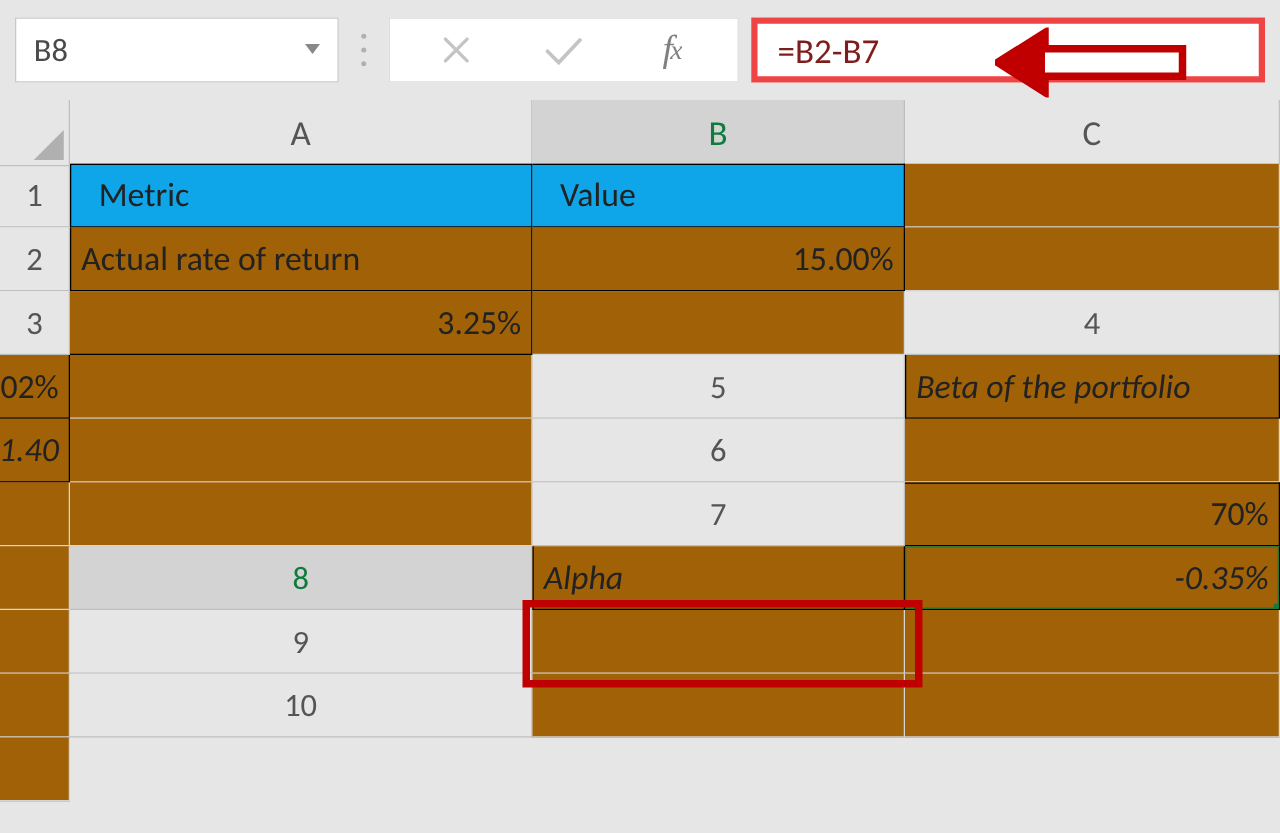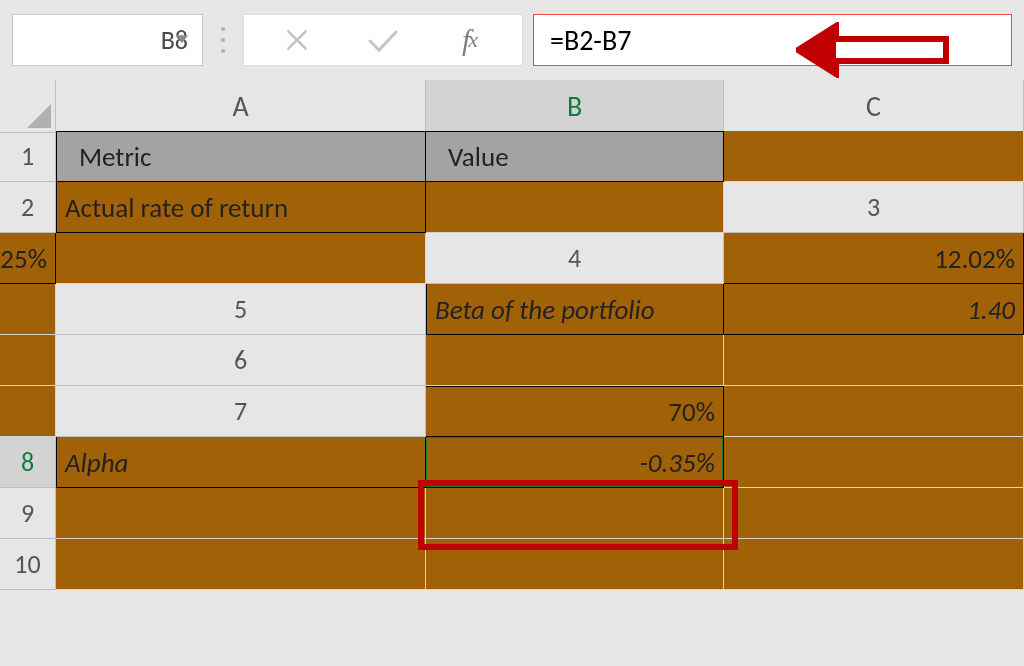--- a/index.html
+++ b/index.html
@@ -17,28 +17,27 @@
       display: flex;
       align-items: center;
       height: 80px;
       padding: 10px 12px;
       gap: 10px;
     }
     .name-box {
       background: #fff;
       border: 1px solid #c8c8c8;
       height: 52px;
-      width: 191px;
+      width: 259px;
       display: flex;
       align-items: center;
       padding: 16px 14px;
       font-size: 26px;
       color: #4a4a4a;
       position: relative;
-      justify-content: flex-end;
     }
     .name-box .dropdown-icon {
       position: absolute;
       right: 14px;
       top: 50%;
       transform: translateY(-60%);
       width: 0; height: 0;
       border-left: 6px solid transparent;
       border-right: 6px solid transparent;
       border-top: 8px solid #888;
@@ -73,28 +72,28 @@
     .fx-icon {
       font-style: italic;
       font-family: 'Times New Roman', serif;
       font-size: 30px;
       color: #808080 !important;
       letter-spacing: -2px;
     }
     
     .formula-input {
       background: #fff;
-      border: 1px solid #ef4444;
+      border: 5px solid #ef4444;
       height: 52px;
       flex: 1;
       display: flex;
       align-items: center;
       padding: 0 16px;
       font-size: 28px;
-      color: #000000;
+      color: #7f1d1d;
     }
     
     
     .arrow-annotation {
       position: absolute;
       left: 796px;
       top: 22px;
     }
     
     
@@ -162,21 +161,21 @@
       border-bottom: 1px solid #d4d4d4;
       display: flex;
       align-items: center;
       font-size: 27px;
       color: #222;
       padding: 0 8px;
       overflow: hidden;
       white-space: nowrap;
     }
     .cell.hdrcell {
-      background: #a3a3a3;
+      background: #0ea5e9;
       padding-left: 22px;
     }
     .cell.right { justify-content: flex-end; }
     
     
     .border-all {
       border-right: 1.5px solid #000;
       border-bottom: 1.5px solid #000;
     }
     .border-top { border-top: 1.5px solid #000; }
@@ -263,20 +262,21 @@
     <div class="colhdr active">B</div>
     <div class="colhdr">C</div>
 
     <div class="rowhdr">1</div>
     <div class="cell hdrcell border-all border-top border-left">Metric</div>
     <div class="cell hdrcell border-all border-top">Value</div>
     <div class="cell"></div>
 
     <div class="rowhdr">2</div>
     <div class="cell border-all border-left">Actual rate of return</div>
+    <div class="cell right border-all">15.00%</div>
     <div class="cell"></div>
 
     <div class="rowhdr">3</div>
     <div class="cell right border-all">3.25%</div>
     <div class="cell"></div>
 
     <div class="rowhdr">4</div>
     <div class="cell right border-all">12.02%</div>
     <div class="cell"></div>
 

